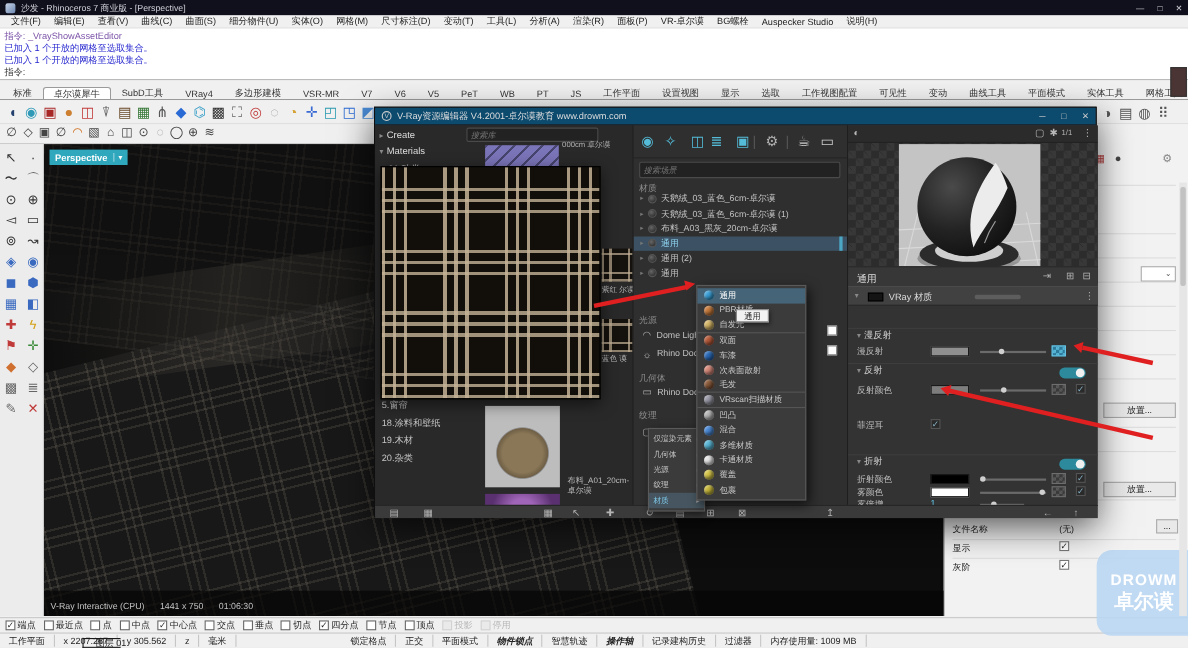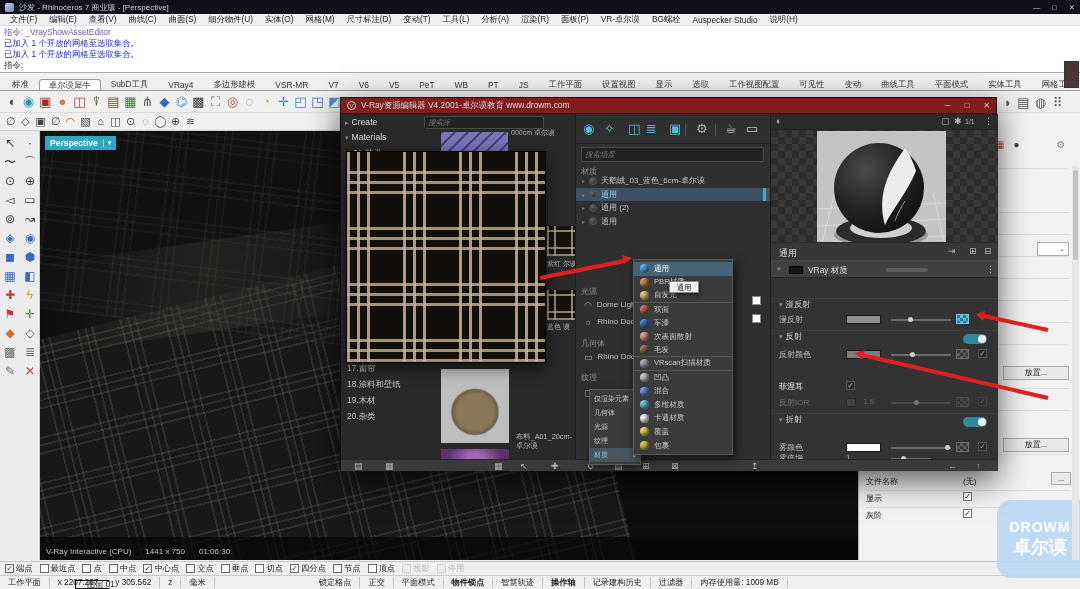--- a/index.html
+++ b/index.html
@@ -54,21 +54,21 @@
   .pcheck.on::after{content:"✓";}
   .watermark{position:absolute;left:138px;top:387px;width:86px;height:78px;border-radius:14px 0 0 14px;
     background:rgba(186,214,243,.88);color:#fff;display:flex;flex-direction:column;align-items:center;justify-content:center;font-weight:bold;}
   .watermark .w1{font-size:14px;letter-spacing:1px;}
   .watermark .w2{font-size:18px;}
   .dp-scroll{position:absolute;left:213px;top:53px;width:7px;height:394px;background:#e6e6e6;}
   .dp-scroll .thumb{position:absolute;left:1px;top:4px;width:5px;height:90px;background:#c2c2c2;border-radius:2px;}
   
   .vraywin{position:absolute;left:340px;top:97px;width:657px;height:373px;background:#2d2d2d;border:1px solid #0f0f0f;
     box-shadow:0 10px 30px rgba(0,0,0,.65);z-index:10;color:#c8c8c8;}
-  .vw-title{position:absolute;left:0;top:0;width:100%;height:16px;background:#7f1d1d;border-bottom:1px solid #1c1c1c;
+  .vw-title{position:absolute;left:0;top:0;width:100%;height:16px;background:#0c4a6e;border-bottom:1px solid #1c1c1c;
     display:flex;align-items:center;gap:5px;padding:0 6px;font-size:8.4px;color:#ddd;}
   .vw-logo{width:9px;height:9px;border:1px solid #ccc;border-radius:50%;font-size:6px;line-height:8px;text-align:center;color:#ccc;}
   .vw-title .ctrls{margin-left:auto;display:flex;gap:14px;font-size:8px;color:#ccc;}
   .vw-col{position:absolute;top:16px;height:345px;overflow:hidden;}
   .col-left{left:0;width:235px;background:#292929;border-right:1px solid #1e1e1e;}
   .col-mid{left:235px;width:195px;background:#2f2f2f;border-right:1px solid #1e1e1e;}
   .col-right{left:430px;width:227px;background:#333;}
   .vw-bottom{position:absolute;left:0;top:361px;width:657px;height:12px;background:#3a3a3a;border-top:1px solid #262626;}
   .vwb-i{position:absolute;top:0;font-size:9px;line-height:12px;color:#b4b4b4;}
   
@@ -161,21 +161,21 @@
     display:flex;align-items:center;gap:7px;padding-left:5px;}
   .os-item{display:flex;align-items:center;gap:2px;font-size:8.3px;color:#222;}
   .ocb{width:9px;height:9px;border:1px solid #666;background:#fff;font-size:8px;line-height:8px;text-align:center;}
   .os-item.on .ocb::after{content:"✓";}
   .os-item.dim .ocb{background:#e2e2e2;border-color:#aaa;}
   .os-item.dim{color:#666;}
   .statusrow{position:absolute;left:0;top:575px;width:1080px;height:14px;background:#f0f0f0;border-top:1px solid #c8c8c8;
     display:flex;align-items:center;font-size:8.2px;color:#222;}
   .st-cell{padding:0 8px;border-right:1px solid #c6c6c6;white-space:nowrap;display:flex;align-items:center;gap:3px;}
   .st-cell.swatch::before{content:"";width:8px;height:8px;background:#111;display:inline-block;}
-  .st-cell.bold{font-weight:bold;}
+  .st-cell.bold{font-weight:bold;font-style:italic;}
   .arrows{position:absolute;left:0;top:0;width:1080px;height:589px;z-index:60;pointer-events:none;}
 </style>
 </head>
 <body>
 
 <div class="stage">
 
   <div class="titlebar">
     <span class="app-ico"></span>
     <span>沙发 - Rhinoceros 7 商业版 - [Perspective]</span>
@@ -407,21 +407,21 @@
         <span class="lc-caret">▾</span><span>Materials</span></div>
       <input class="vw-search" style="left: 83px; top: 2px; width: 120px; height: 13px;" placeholder="搜索库">
       <div class="thumb-tile" style="left:100px;top:18px;width:67px;height:28px;"></div>
       <div class="grid-label">000cm 卓尔谟</div>
       <div class="lc-row" style="top:34px;left:12px;color:#bbb;">01.砖类</div>
       <div class="plaid-big" style="left:5px;top:37px;width:200px;height:212px;"></div>
       <div class="plaid-mini" style="left:206px;top:112px;"></div>
       <div class="frag" style="left:206px;top:146px;">紫红 尔谟</div>
       <div class="plaid-mini" style="left:206px;top:176px;"></div>
       <div class="frag" style="left:206px;top:209px;">蓝色 谟</div>
-      <div class="cat-item" style="top:249px;">17.窗帘</div>
+      <div class="cat-item" style="top:249px;">5.窗帘</div>
       <div class="cat-item" style="top:265px;">18.涂料和壁纸</div>
       <div class="cat-item" style="top:281px;">19.木材</div>
       <div class="cat-item" style="top:297px;">20.杂类</div>
       <div class="cloth-thumb"></div>
       <div class="cloth-label">布料_A01_20cm-卓尔谟</div>
       <div class="sphere-sliver"></div>
     </div>
 
     <div class="vw-col col-mid">
       <div class="mc-tools">
@@ -440,21 +440,31 @@
       <input class="vw-search" style="left: 5px; top: 33px; width: 183px; height: 15px;" placeholder="搜索场景">
       <div class="grp" style="top:52px;">材质</div>
       <div class="mlist">
 
           <div class="mitem">
             <span class="car">▸</span>
             <span class="mball-s"></span>
             <span>天鹅绒_03_蓝色_6cm-卓尔谟</span>
           </div>
 
-
+          <div class="mitem">
+            <span class="car">▸</span>
+            <span class="mball-s"></span>
+            <span>天鹅绒_03_蓝色_6cm-卓尔谟 (1)</span>
+          </div>
+
+          <div class="mitem">
+            <span class="car">▸</span>
+            <span class="mball-s"></span>
+            <span>布料_A03_黑灰_20cm-卓尔谟</span>
+          </div>
 
 
           <div class="mitem selected">
             <span class="car">▸</span>
             <span class="mball-s"></span>
             <span>通用</span>
             <span class="bar"></span>
           </div>
 
 
@@ -566,38 +576,37 @@
         <span class="toggle"></span></div>
       <div class="prow" style="top:232px;">
         <span class="plabel">反射颜色</span>
         <span class="swatch" style="background: rgb(125, 125, 125);"></span>
         <span class="slider">
             <i class="knob" style="left: 35%;"></i>
           </span>
         <span class="texbtn"></span>
         <span class="vcheck on"></span>
       </div>
-      <div class="prow" style="top:264px;font-weight:bold;">
+      <div class="prow" style="top:264px;">
         <span class="plabel">菲涅耳</span>
         <span class="vcheck on" style="left:75px;"></span>
       </div>
-      <div class="prow dim" style="top:280px;">
-        <span class="plabel">反射IOR</span>
-        <span class="swatch" style="width:10px;background:#555;"></span>
-        <span class="pval" style="left:92px;color:#999;">1.6</span>
+
+      <div class="sec-head" style="top:299px;">
+        <span class="c">▾</span><span>折射</span>
+        <span class="toggle"></span></div>
+      <div class="prow" style="top:313px;height:12px;">
+        <span class="plabel">折射颜色</span>
+        <span class="swatch" style="background: rgb(0, 0, 0);"></span>
         <span class="slider">
-            <i class="knob" style="left: 42%;"></i>
+            <i class="knob" style="left: 4%;"></i>
           </span>
         <span class="texbtn"></span>
         <span class="vcheck on"></span>
       </div>
-
-      <div class="sec-head" style="top:299px;">
-        <span class="c">▾</span><span>折射</span>
-        <span class="toggle"></span></div>
       <div class="prow" style="top:325px;height:12px;">
         <span class="plabel">雾颜色</span>
         <span class="swatch" style="background: rgb(255, 255, 255);"></span>
         <span class="slider">
             <i class="knob" style="left: 93%;"></i>
           </span>
         <span class="texbtn"></span>
         <span class="vcheck on"></span>
       </div>
       <div class="prow" style="top:336px;height:10px;">

